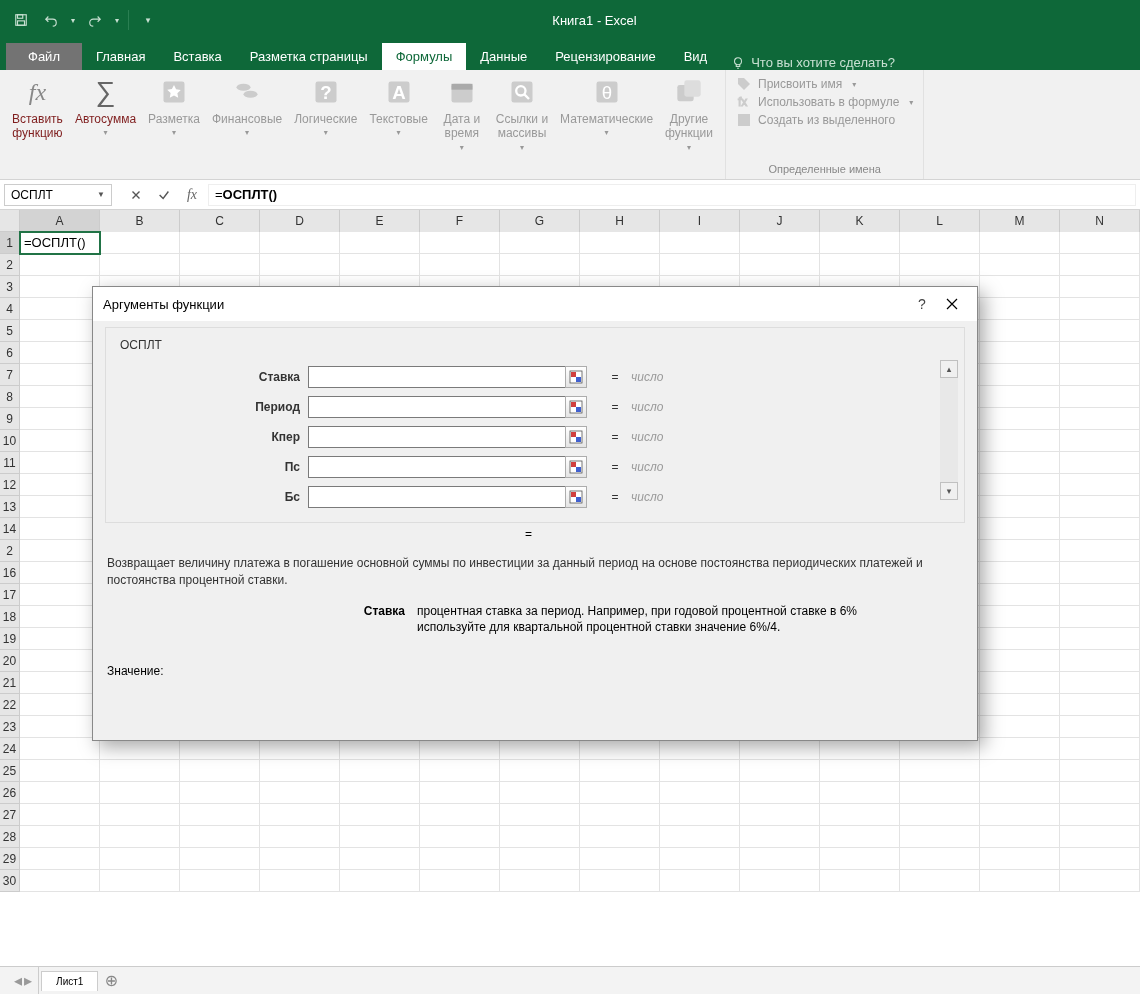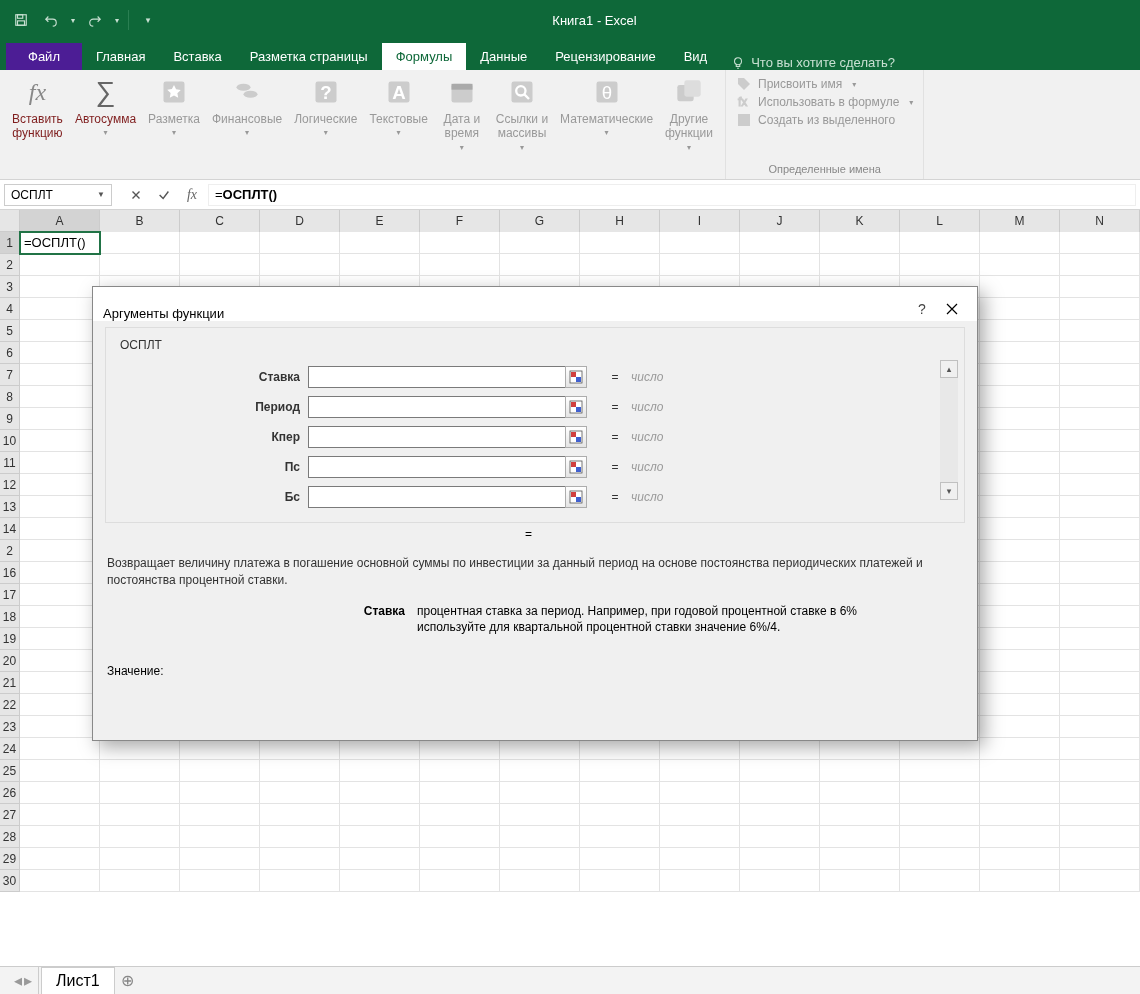--- a/index.html
+++ b/index.html
@@ -9,21 +9,21 @@
 .titlebar { height: 40px; background: #0e6839; display: flex; align-items: center; color: #fff; font-size: 12px; }
 .qat { display: flex; align-items: center; gap: 4px; padding: 0 8px; }
 .qat-btn { width: 26px; height: 26px; display: flex; align-items: center; justify-content: center; color: #c8e0d2; }
 .qat-btn svg { width: 14px; height: 14px; }
 .qat-sep { width: 1px; height: 20px; background: #2a7f52; margin: 0 2px; }
 .title-text { flex: 1; text-align: center; font-size: 13px; color: #fff; padding-right: 120px;}
 
 
 .ribbon-tabs { height: 30px; background: #0e6839; display: flex; align-items: flex-end; padding-left: 6px; }
 .rtab { padding: 6px 14px; color: #fff; font-size: 13px; cursor: pointer; }
-.rtab.file { background: #4c1d95; padding: 6px 22px; }
+.rtab.file { background: #737373; padding: 6px 22px; }
 .rtab.active { background: #fff; color: #0e6839; }
 .tell-me { display: flex; align-items: center; color: #c8e0d2; font-size: 13px; padding: 0 10px; gap: 6px;}
 .tell-me svg { width: 14px; height: 14px; }
 
 
 .ribbon-body { height: 110px; background: #f1f1f1; border-bottom: 1px solid #d4d4d4; display: flex; }
 .rgroup { display: flex; flex-direction: column; border-right: 1px solid #e1e1e1; padding: 4px 6px 2px; }
 .rgroup-row { display: flex; flex: 1; align-items: flex-start; }
 .rgroup-label { font-size: 11px; color: #888; text-align: center; padding: 2px 0; }
 .rbtn { display: flex; flex-direction: column; align-items: center; justify-content: flex-start; padding: 2px 6px; color: #888; font-size: 12px; text-align: center; line-height: 1.2; gap: 2px; min-width: 56px;}
@@ -58,26 +58,26 @@
 .row-h { height: 22px; border-bottom: 1px solid #ccc; border-right: 1px solid #ccc; display: flex; align-items: center; justify-content: center; font-size: 12px; color: #333; background: #e6e6e6;}
 .row-h.sel { background: #d3d3d3; }
 .cells { position: relative; flex: 1; }
 .cell-row { display: flex; height: 22px; }
 .cell { border-right: 1px solid #e3e3e3; border-bottom: 1px solid #e3e3e3; height: 22px; font-size: 13px; padding: 0 4px; display:flex; align-items:center; overflow:visible; white-space:nowrap;}
 .cell.active { outline: 2px solid #217346; outline-offset: -1px; z-index: 2; position:relative;}
 
 
 .sheet-bar { height: 28px; border-top: 1px solid #ccc; display: flex; align-items: center; background: #f3f3f3; padding-left: 8px; gap:2px;}
 .sheet-nav { display:flex; gap:2px; padding:0 6px; color:#999; border-right:1px solid #ccc; height:100%; align-items:center;}
-.sheet-tab { padding: 4px 14px; background: #fff; border: 1px solid #ccc; border-bottom: none; font-size: 16px; }
+.sheet-tab { padding: 4px 14px; background: #fff; border: 1px solid #ccc; border-bottom: none; font-size: 10px; }
 .sheet-add { width: 22px; height: 22px; display:flex; align-items:center; justify-content:center; color:#888; font-size:16px;}
 
 
 .dialog { position: absolute; left: 92px; top: 286px; width: 886px; height: 455px; background: #f0f0f0; border: 1px solid #888; box-shadow: 6px 6px 18px rgba(0,0,0,.35); display:flex; flex-direction:column; z-index: 100;}
-.dlg-titlebar { height: 34px; background: #fff; display: flex; align-items: flex-end; padding: 0 10px; font-size: 13px; }
+.dlg-titlebar { height: 34px; background: #fff; display: flex; align-items: center; padding: 0 10px; font-size: 13px; }
 .dlg-title { flex: 1; }
 .dlg-help, .dlg-close { width: 30px; height: 24px; display: flex; align-items: center; justify-content: center; font-size: 14px; color: #444; }
 .dlg-close svg { width:12px; height:12px; }
 .dlg-body { flex:1; padding: 6px 12px 12px; display:flex; flex-direction:column; }
 .dlg-group { border: 1px solid #ddd; padding: 10px 14px; position: relative; background:#f0f0f0;}
 .dlg-group-title { font-size: 12px; color:#333; margin-bottom:10px;}
 .arg-row { display: flex; align-items: center; height: 30px; gap: 8px; }
 .arg-label { width: 180px; text-align: right; font-size: 12px; font-weight: bold; color:#333;}
 .arg-input-wrap { display:flex; align-items:center; }
 .arg-input { width: 258px; height: 22px; border: 1px solid #7a7a7a; background: #fff; font-size: 12px; padding: 0 4px; }

